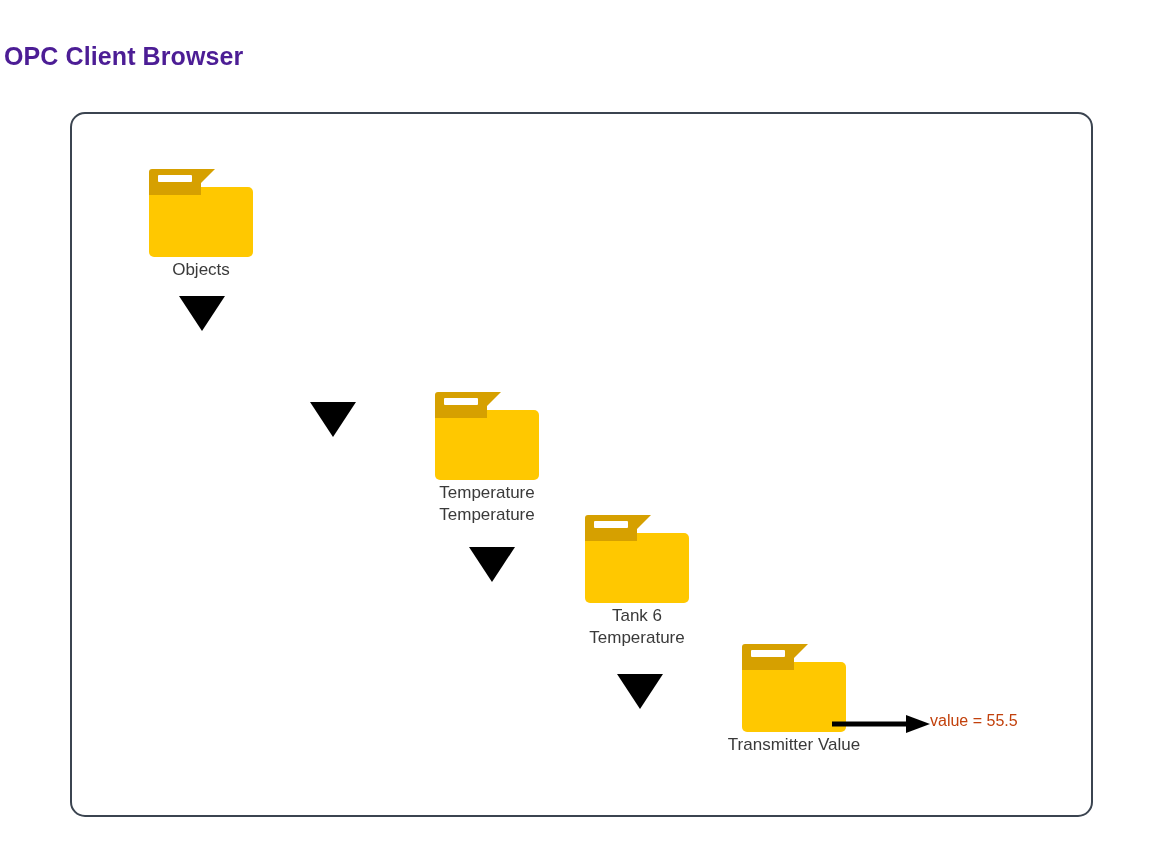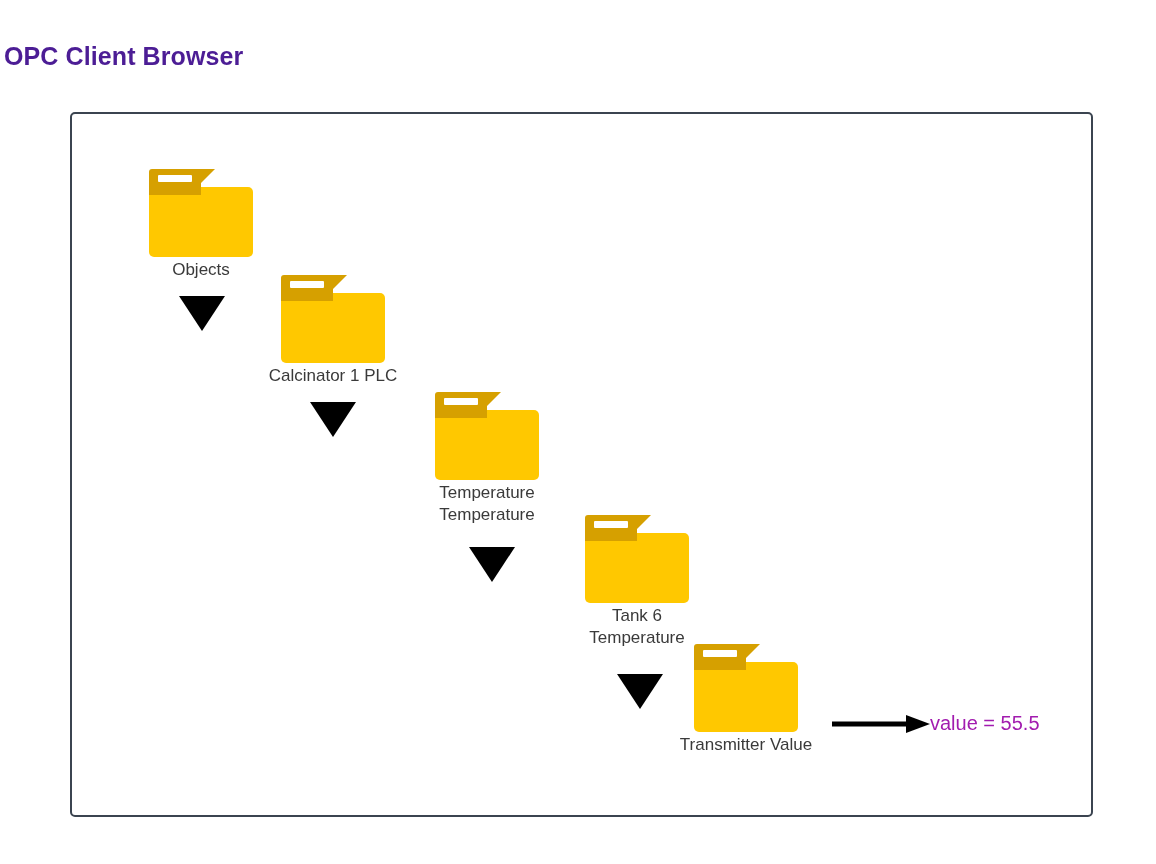--- a/index.html
+++ b/index.html
@@ -28,21 +28,21 @@
     letter-spacing: 0.1px;
   }
 
   #canvas-frame {
     position: absolute;
     left: 70px;
     top: 112px;
     width: 1023px;
     height: 705px;
     border: 2px solid #3b4450;
-    border-radius: 5px;
+    border-radius: 15px;
     box-sizing: border-box;
     background: #ffffff;
   }
 
   
   .node {
     position: absolute;
   }
   .folder {
     position: relative;
@@ -113,22 +113,22 @@
     border-top: 35px solid #000000;
   }
 
   .value-arrow {
     position: absolute;
     height: 26px;
   }
 
   .value-text {
     position: absolute;
-    font-size: 20px;
-    color: #a21caf;
+    font-size: 16px;
+    color: #c2410c;
     white-space: nowrap;
   }
 </style>
 </head>
 <body>
 
 <div id="page-title">OPC Client Browser</div>
 
 <div id="canvas-frame">
 
@@ -137,29 +137,20 @@
       <div class="fbody"></div>
       <div class="ftab"></div>
       <div class="ftab-angle"></div>
       <div class="fstrip"></div>
     </div>
     <div class="node-label">Objects</div>
   </div>
 
   <div class="tri-down" style="left:107px; top:182px;"></div>
 
-  <div class="node" style="left:209px; top:161px;">
-    <div class="folder">
-      <div class="fbody"></div>
-      <div class="ftab"></div>
-      <div class="ftab-angle"></div>
-      <div class="fstrip"></div>
-    </div>
-    <div class="node-label">Calcinator 1 PLC</div>
-  </div>
 
   <div class="tri-down" style="left:238px; top:288px;"></div>
 
   <div class="node" style="left:363px; top:278px;">
     <div class="folder">
       <div class="fbody"></div>
       <div class="ftab"></div>
       <div class="ftab-angle"></div>
       <div class="fstrip"></div>
     </div>
@@ -179,21 +170,21 @@
       <div class="fstrip"></div>
     </div>
     <div class="node-label">
       <div>Tank 6</div>
       <div>Temperature</div>
     </div>
   </div>
 
   <div class="tri-down" style="left:545px; top:560px;"></div>
 
-  <div class="node" style="left:622px; top:530px;">
+  <div class="node" style="left:670px; top:530px;">
     <div class="folder">
       <div class="fbody"></div>
       <div class="ftab"></div>
       <div class="ftab-angle"></div>
       <div class="fstrip"></div>
     </div>
     <div class="node-label">Transmitter Value</div>
   </div>
 
   <svg class="value-arrow" style="left:760px; top:598px; width:100px; height:24px;" viewBox="0 0 100 24">

